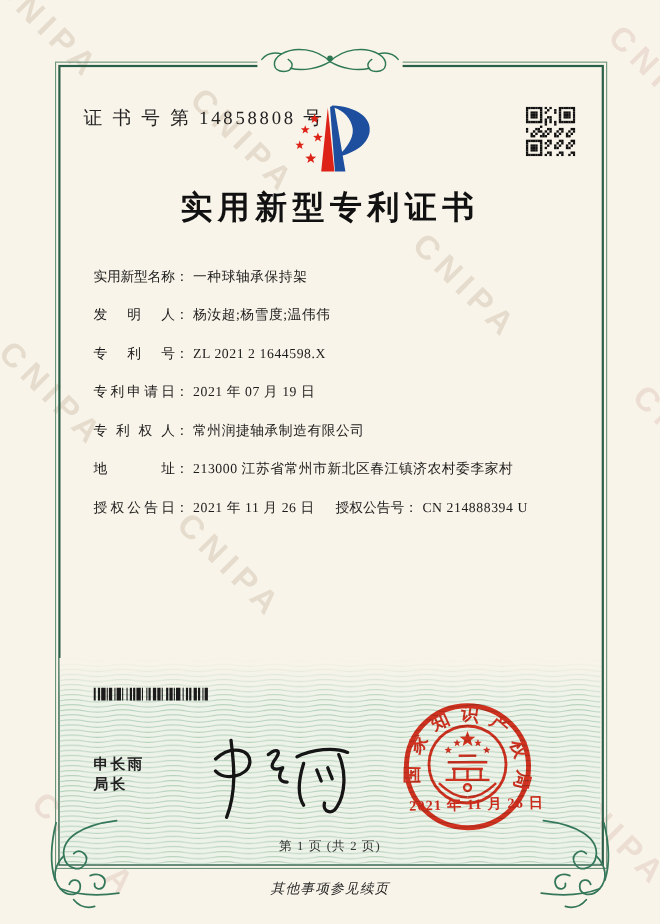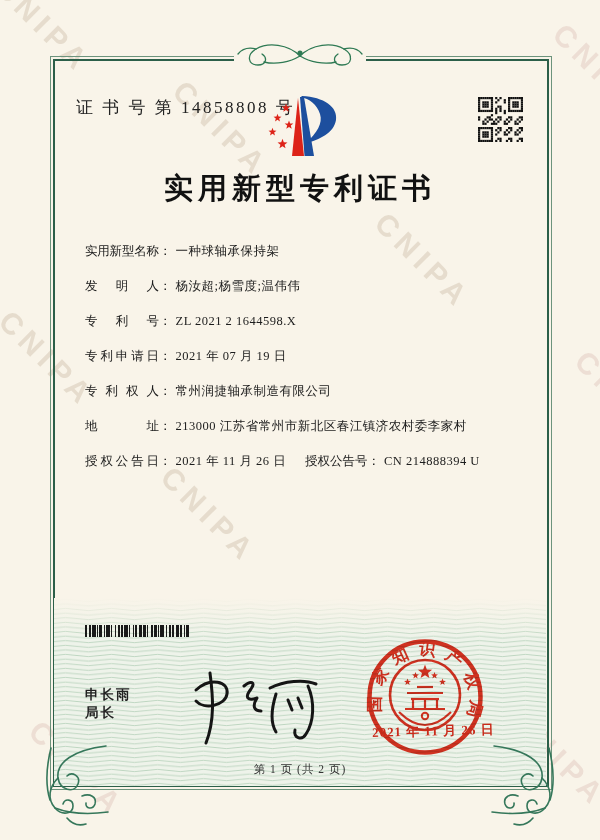--- a/index.html
+++ b/index.html
@@ -451,14 +451,15 @@
         <path d="M77,67 v10"></path>
         <path d="M39,80 C 48,89 57,93 65,93"></path>
         <path d="M91,80 C 82,89 73,93 65,93"></path>
       </g>
       <circle cx="65" cy="84" r="3.2" fill="none" stroke="#df2b1a" stroke-width="2"></circle>
     </g>
   </svg>
   <div class="seal-date">2021 年 11 月 26 日</div>
 
   <div class="page-info">第 1 页 (共 2 页)</div>
+  <div class="note">其他事项参见续页</div>
 
 </div>
 
 </body></html>

